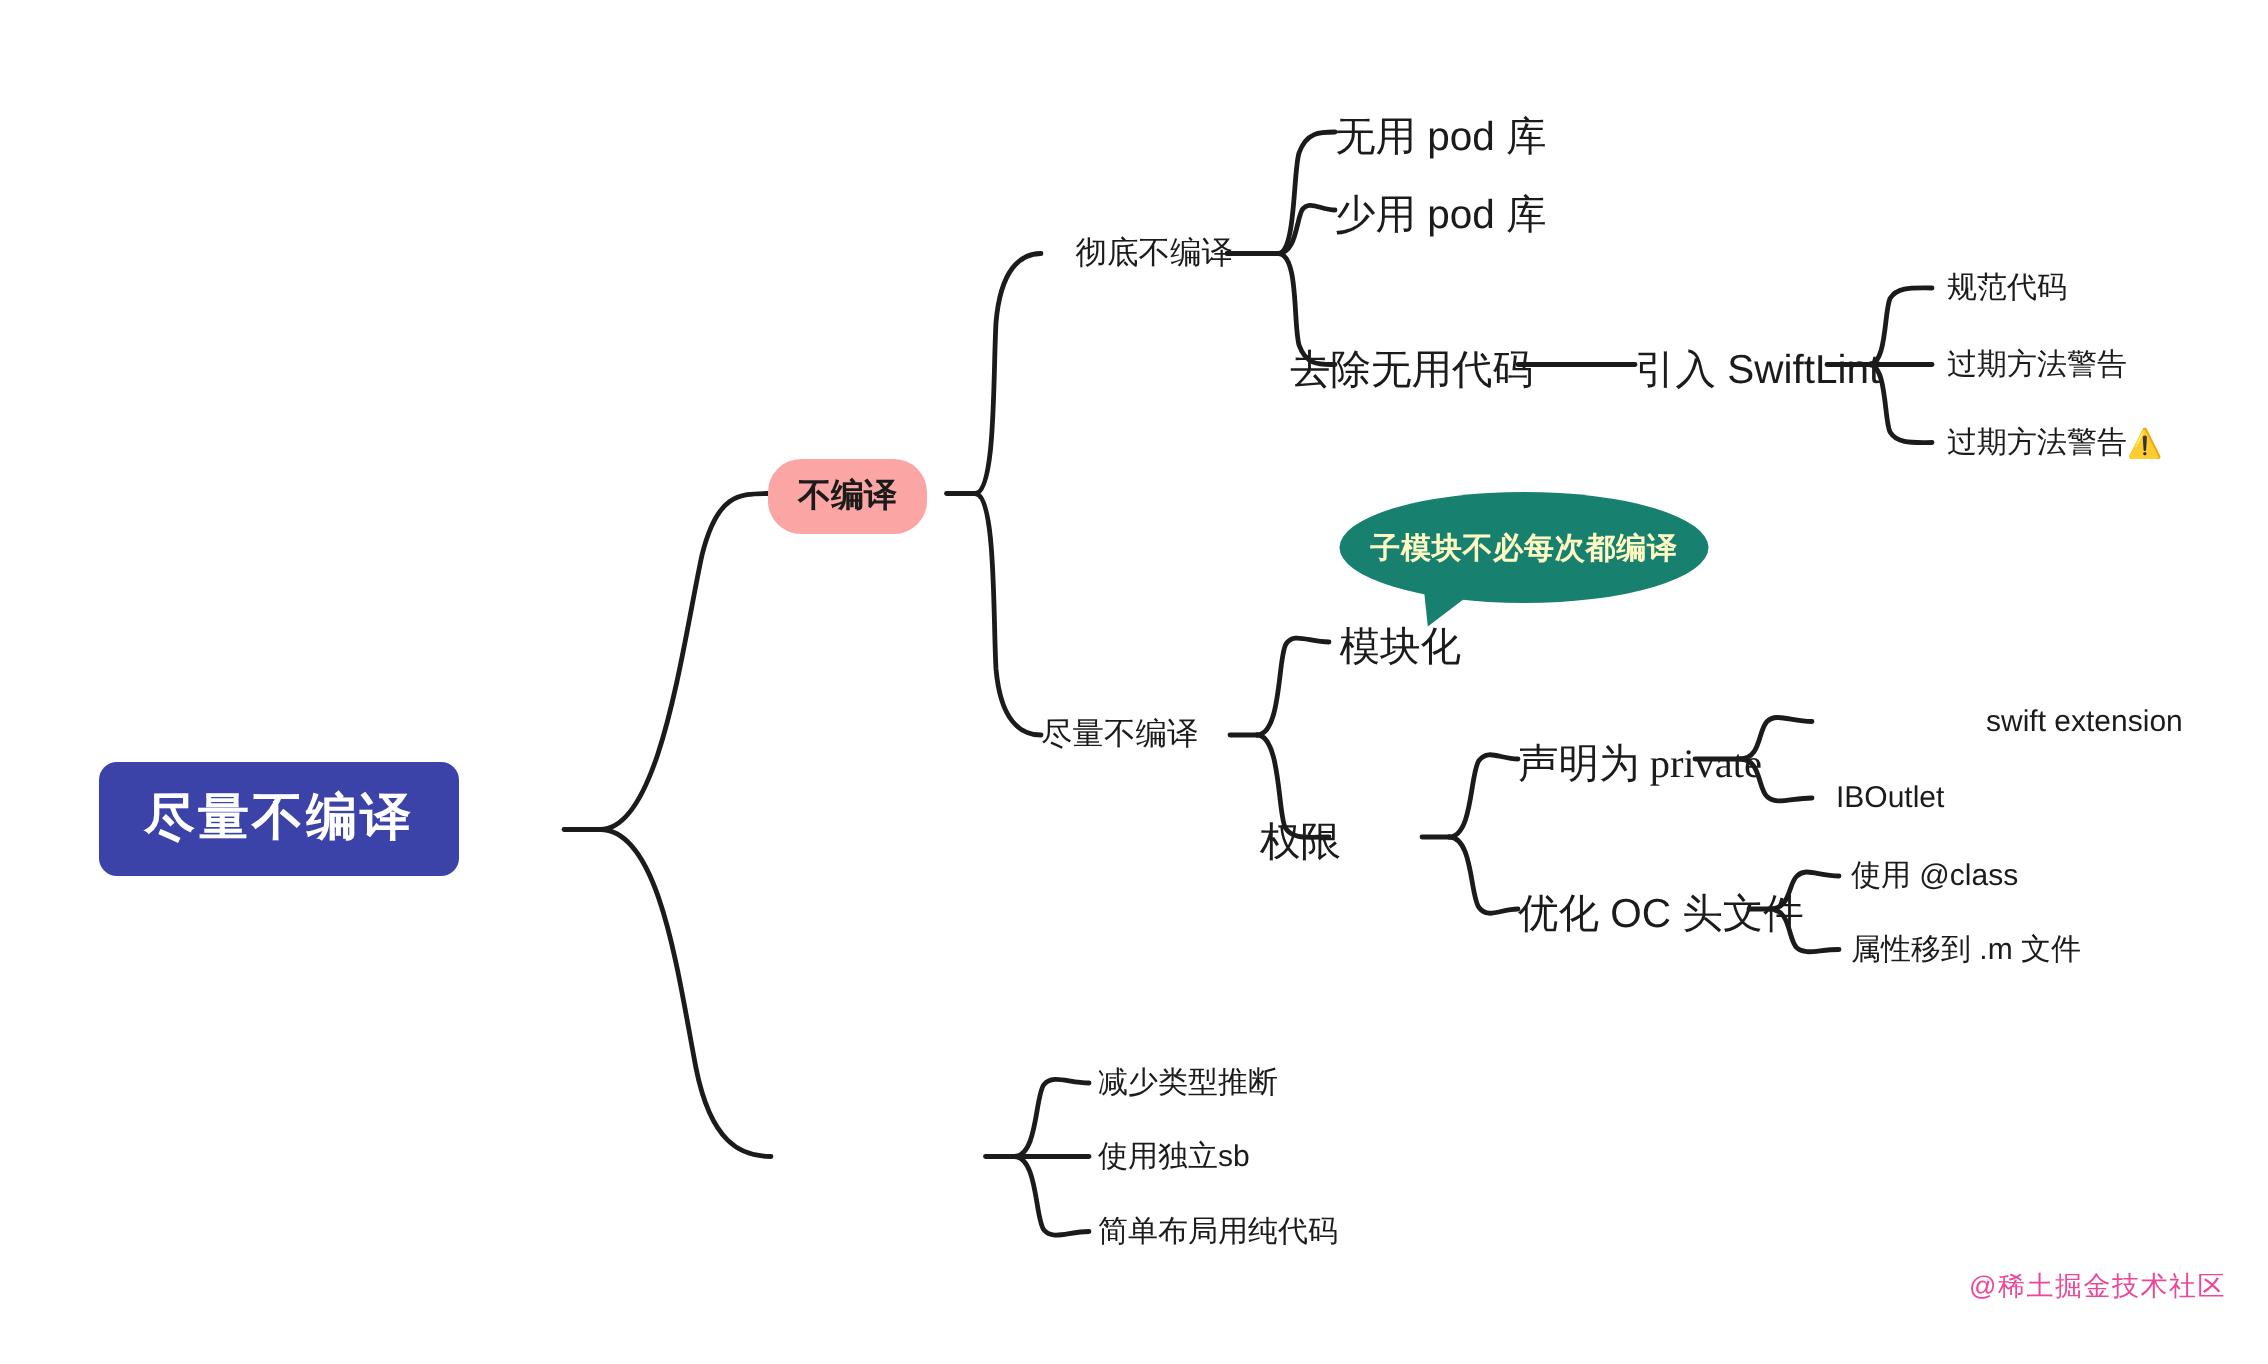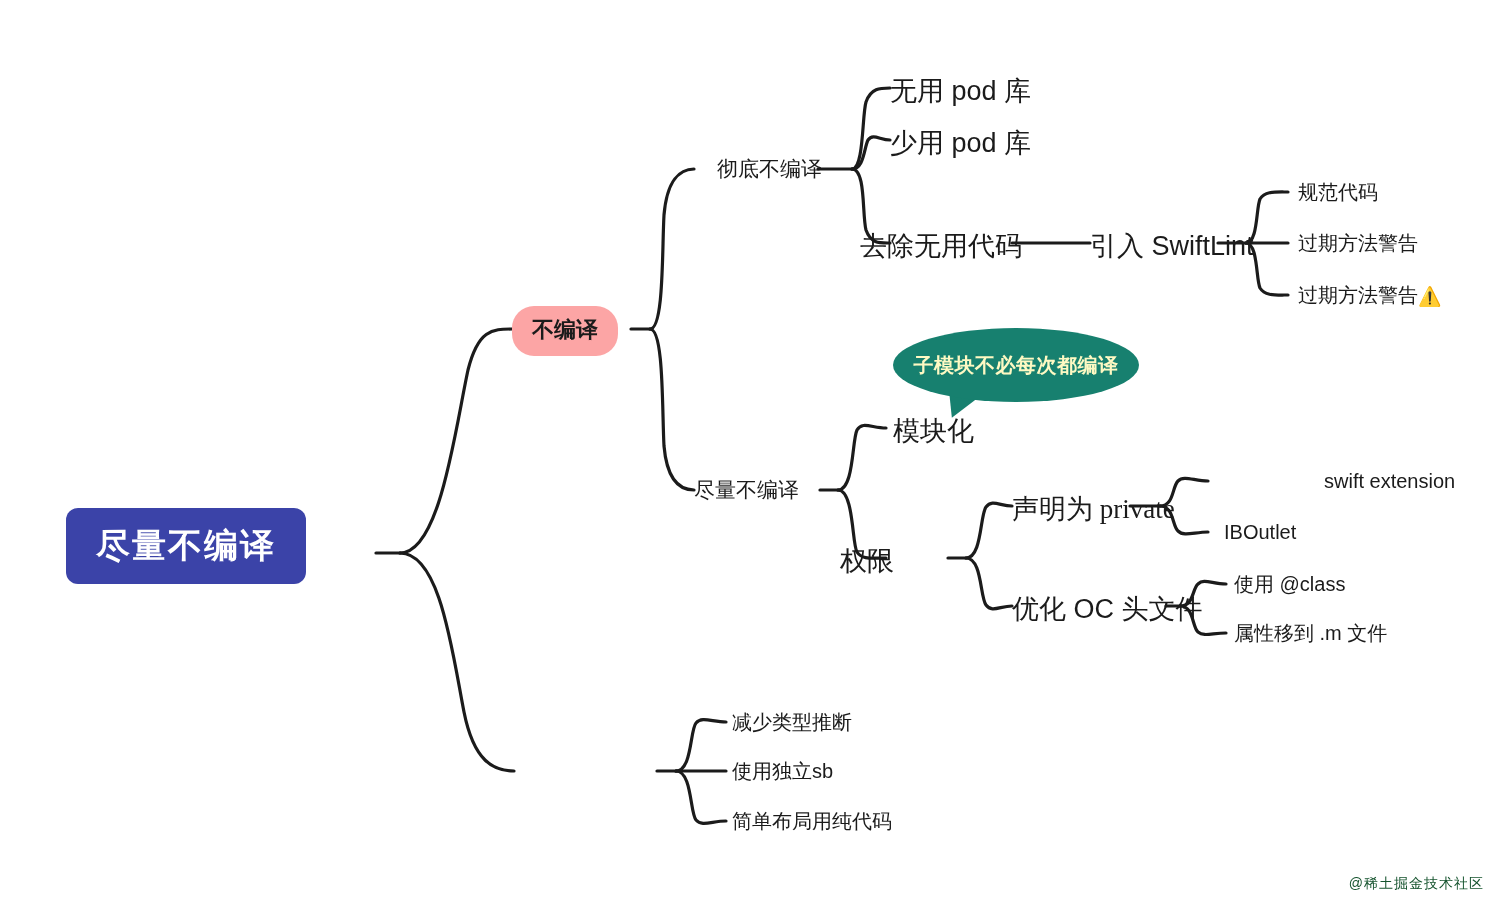--- a/index.html
+++ b/index.html
@@ -95,23 +95,23 @@
     height: 0;
     border-left: 0 solid transparent;
     border-top: 34px solid #17806f;
     border-right: 56px solid transparent;
     transform: rotate(-6deg);
     transform-origin: top right;
   }
   #watermark {
     position: absolute;
     right: 28px;
-    bottom: 16px;
-    color: #14532d;
-    font-size: 14px;
+    bottom: 40px;
+    color: #ec4899;
+    font-size: 18px;
     letter-spacing: 1px;
     white-space: nowrap;
   }
 </style>
 </head>
 <body>
 
 <div id="canvas">
 
   <svg id="edges" viewBox="0 0 1512 909" xmlns="http://www.w3.org/2000/svg">

